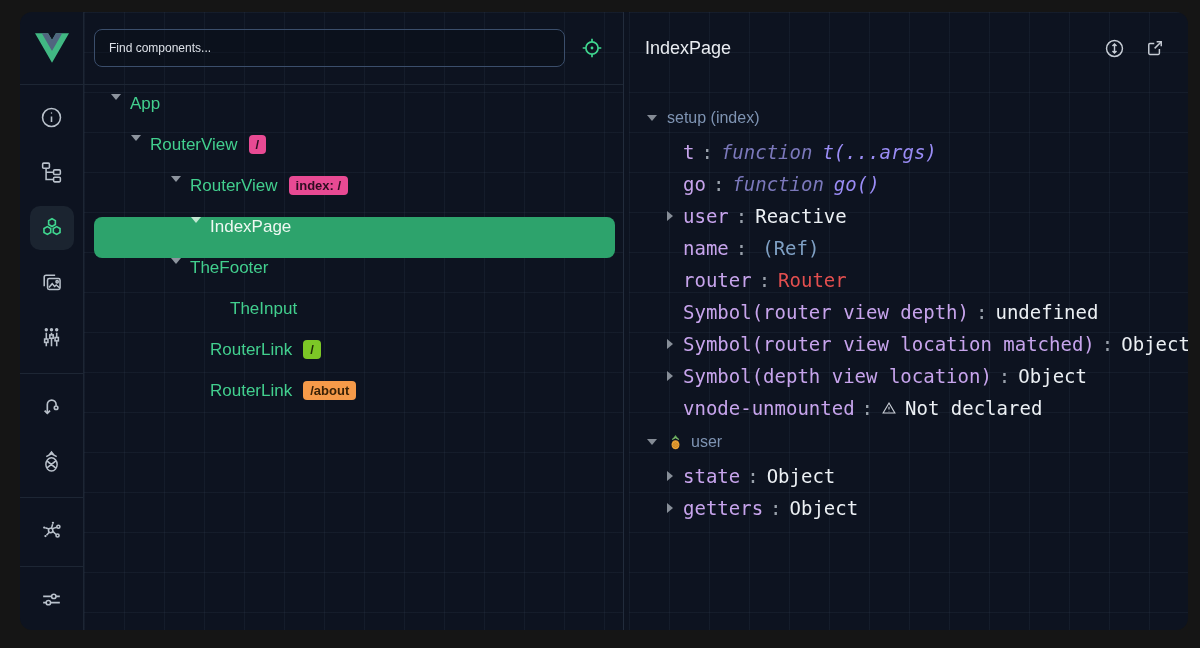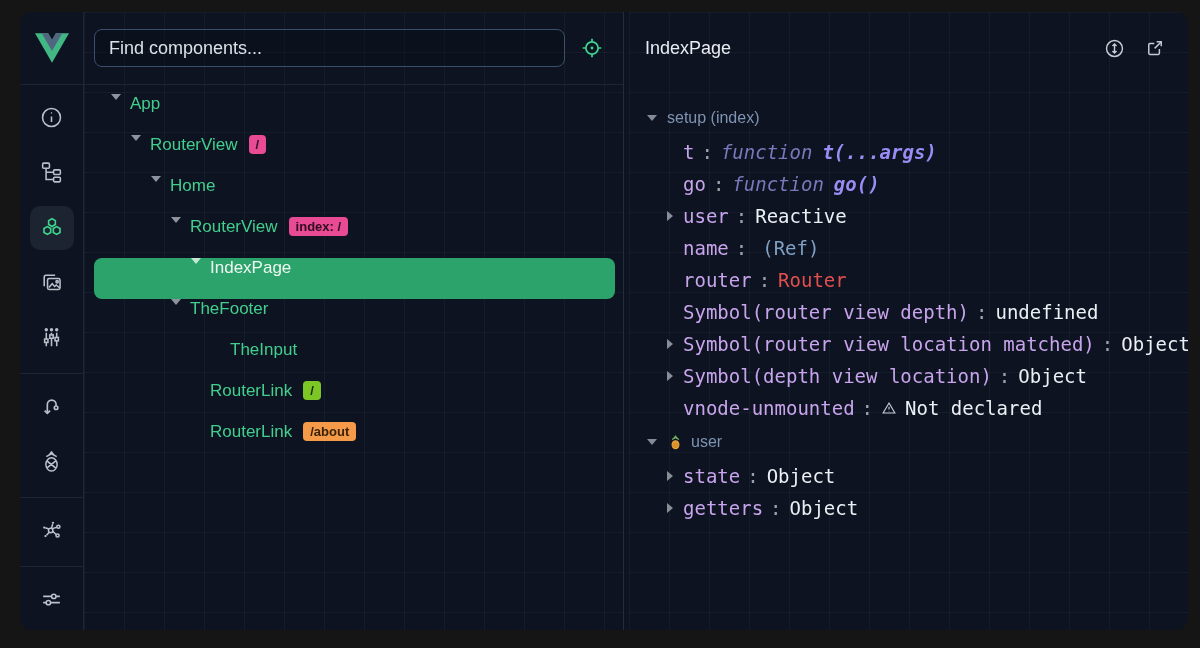--- a/index.html
+++ b/index.html
@@ -24,21 +24,21 @@
     align-items:center; justify-content:center; }
   .rail-item.active .tile { background:#1b2430; }
 
   
   .pane-left { width:540px; flex-shrink:0; border-right:1px solid #222c3c;
     display:flex; flex-direction:column; }
   .toolbar { height:73px; flex-shrink:0; border-bottom:1px solid #1d2634;
     display:flex; align-items:center; padding:0 16px 0 10px; }
   .search { flex:1; height:38px; background:rgba(9,14,24,0.35);
     border:1px solid #3b4e6b; border-radius:8px; color:#e6e9ee;
-    font-size:18px; padding:0 14px; outline:none; font-family:"Liberation Sans",sans-serif; }
+    font-size:12px; padding:0 14px; outline:none; font-family:"Liberation Sans",sans-serif; }
   .search::placeholder { color:#dce0e7; opacity:1; }
   .target-btn { width:30px; height:30px; margin-left:12px; display:flex;
     align-items:center; justify-content:center; cursor:pointer; background:none; border:none; }
   .tree { padding-top:9px; overflow:hidden; }
   .tree-row { height:41px; display:flex; align-items:flex-start; margin:0 8px 0 10px;
     border-radius:8px; font-size:17px; color:#42cf8e; cursor:pointer; white-space:nowrap; }
   .tree-row.selected { background:#2da36c; color:#eef8f2; }
   .tri { width:0; height:0; border-left:5.5px solid transparent;
     border-right:5.5px solid transparent; border-top:6.5px solid #8d949e;
     margin-right:9px; flex-shrink:0; }
@@ -73,21 +73,21 @@
   .arr { width:0; height:0; border-top:5.5px solid transparent;
     border-bottom:5.5px solid transparent; border-left:6.5px solid #878e98;
     margin-right:10px; flex-shrink:0; cursor:pointer; }
   .arr.ghost { visibility:hidden; }
   .k { color:#c7a4ec; }
   .colon { color:#99a1ab; margin:0 8px 0 7px; }
   .v-plain { color:#ecf0f4; }
   .v-ref { color:#7fa0c4; margin-left:7px; }
   .v-error { color:#e34f4f; }
   .v-fn-kw { color:#7b78bb; font-style:italic; }
-  .v-fn-sig { color:#9a8cf5; font-style:italic; font-weight:700; margin-left:10px; }
+  .v-fn-sig { color:#9a8cf5; font-style:italic; font-weight:400; margin-left:10px; }
   .warn-ico { display:flex; margin-right:8px; }
 </style>
 </head>
 <body>
 
 <div class="window">
 
   <nav class="rail">
     <div class="rail-logo">
       <svg viewBox="0 0 261.76 226.69" width="34" height="30">
@@ -213,24 +213,20 @@
     </div>
     <div class="tree" id="component-tree">
         <div class="tree-row" style="padding-left: 17px;">
           <span class="tri"></span>
           <span>App</span>
         </div>
         <div class="tree-row" style="padding-left: 37px;">
           <span class="tri"></span>
           <span>RouterView</span>
           <span class="badge badge-pink">/</span>
-        </div>
-        <div class="tree-row" style="padding-left: 57px;">
-          <span class="tri"></span>
-          <span>Home</span>
         </div>
         <div class="tree-row" style="padding-left: 77px;">
           <span class="tri"></span>
           <span>RouterView</span>
           <span class="badge badge-pink">index: /</span>
         </div>
         <div class="tree-row selected" style="padding-left: 97px;">
           <span class="tri"></span>
           <span>IndexPage</span>
         </div>

